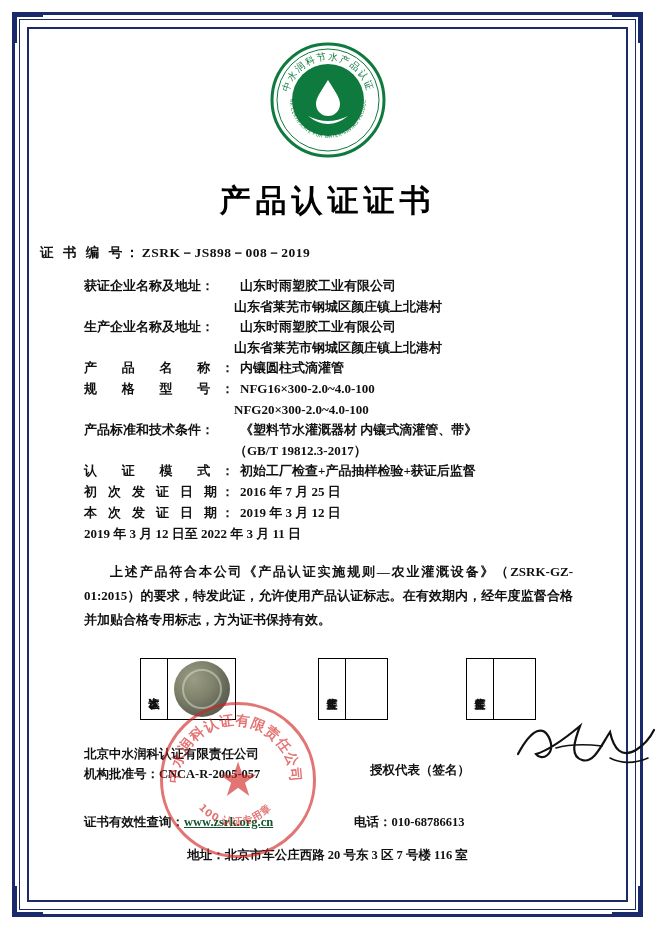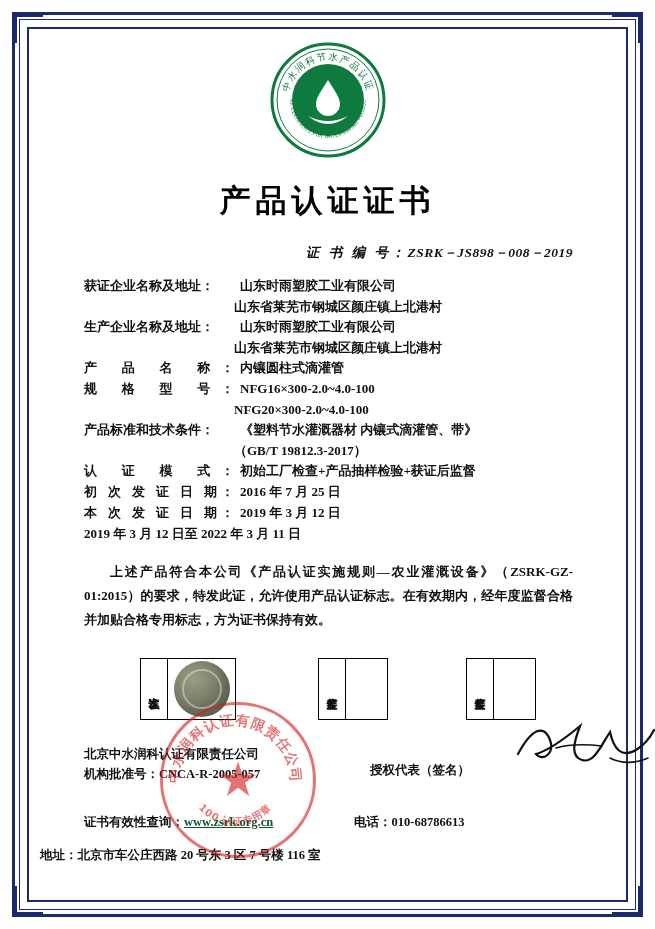--- a/index.html
+++ b/index.html
@@ -70,27 +70,26 @@
     font-size: 31px;
     font-weight: bold;
     letter-spacing: 5px;
     margin-top: 22px;
     color: #000;
     font-family: "DejaVu Sans", "Liberation Sans", sans-serif;
   }
 
   
   .cert-no-row {
-    text-align: right;
+    text-align: left;
     margin-top: 22px;
     padding-right: 42px;
     font-size: 13.5px;
     font-weight: bold;
     letter-spacing: 0.5px;
-    font-style: italic;
   }
   .cert-no-label { letter-spacing: 3px; }
   .cert-no-value { letter-spacing: 0.5px; }
 
   
   .fields {
     margin-top: 14px;
     padding-left: 44px;
     padding-right: 20px;
     font-size: 13px;
@@ -259,20 +258,21 @@
     font-weight: bold;
     display: flex;
   }
   .footer-web { width: 270px; }
   .footer-web a {
     color: #14532d;
     text-decoration: underline;
   }
   .footer-addr {
     margin-top: 16px;
+    text-align: center;
     font-size: 12.5px;
     font-weight: bold;
   }
 </style>
 </head>
 <body>
 
 <div class="page">
 
   <div class="border-outer"></div>

